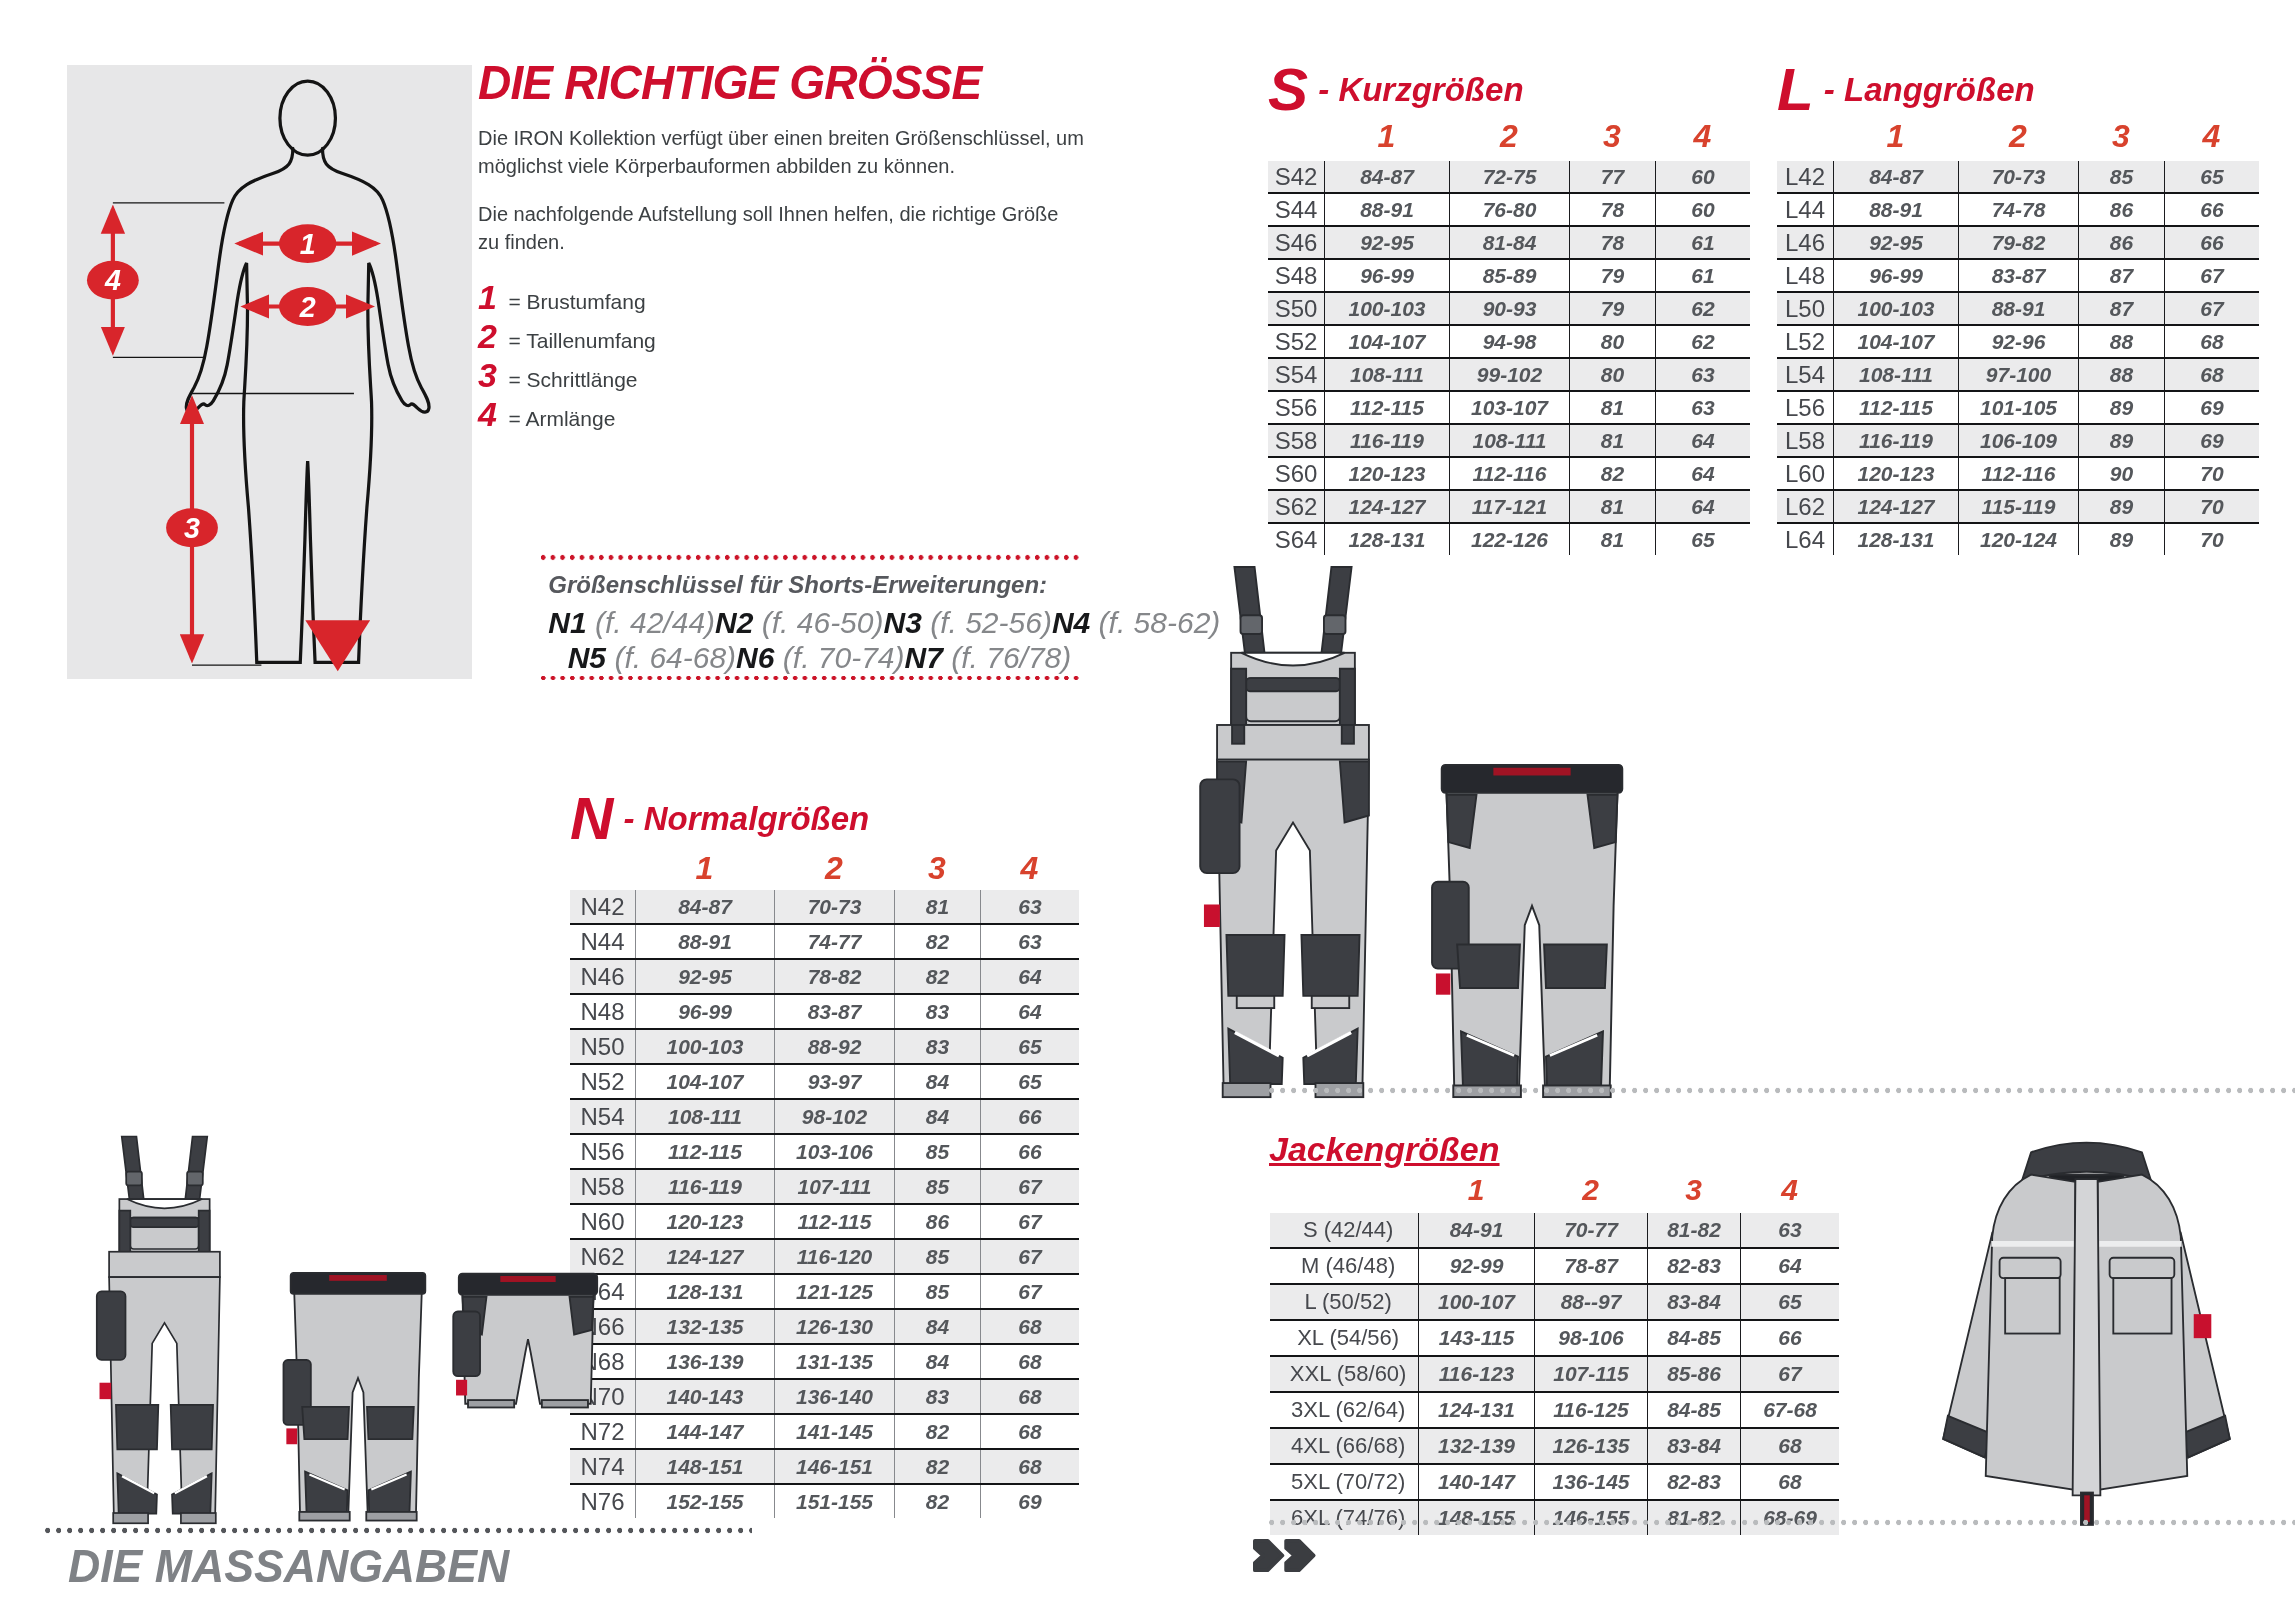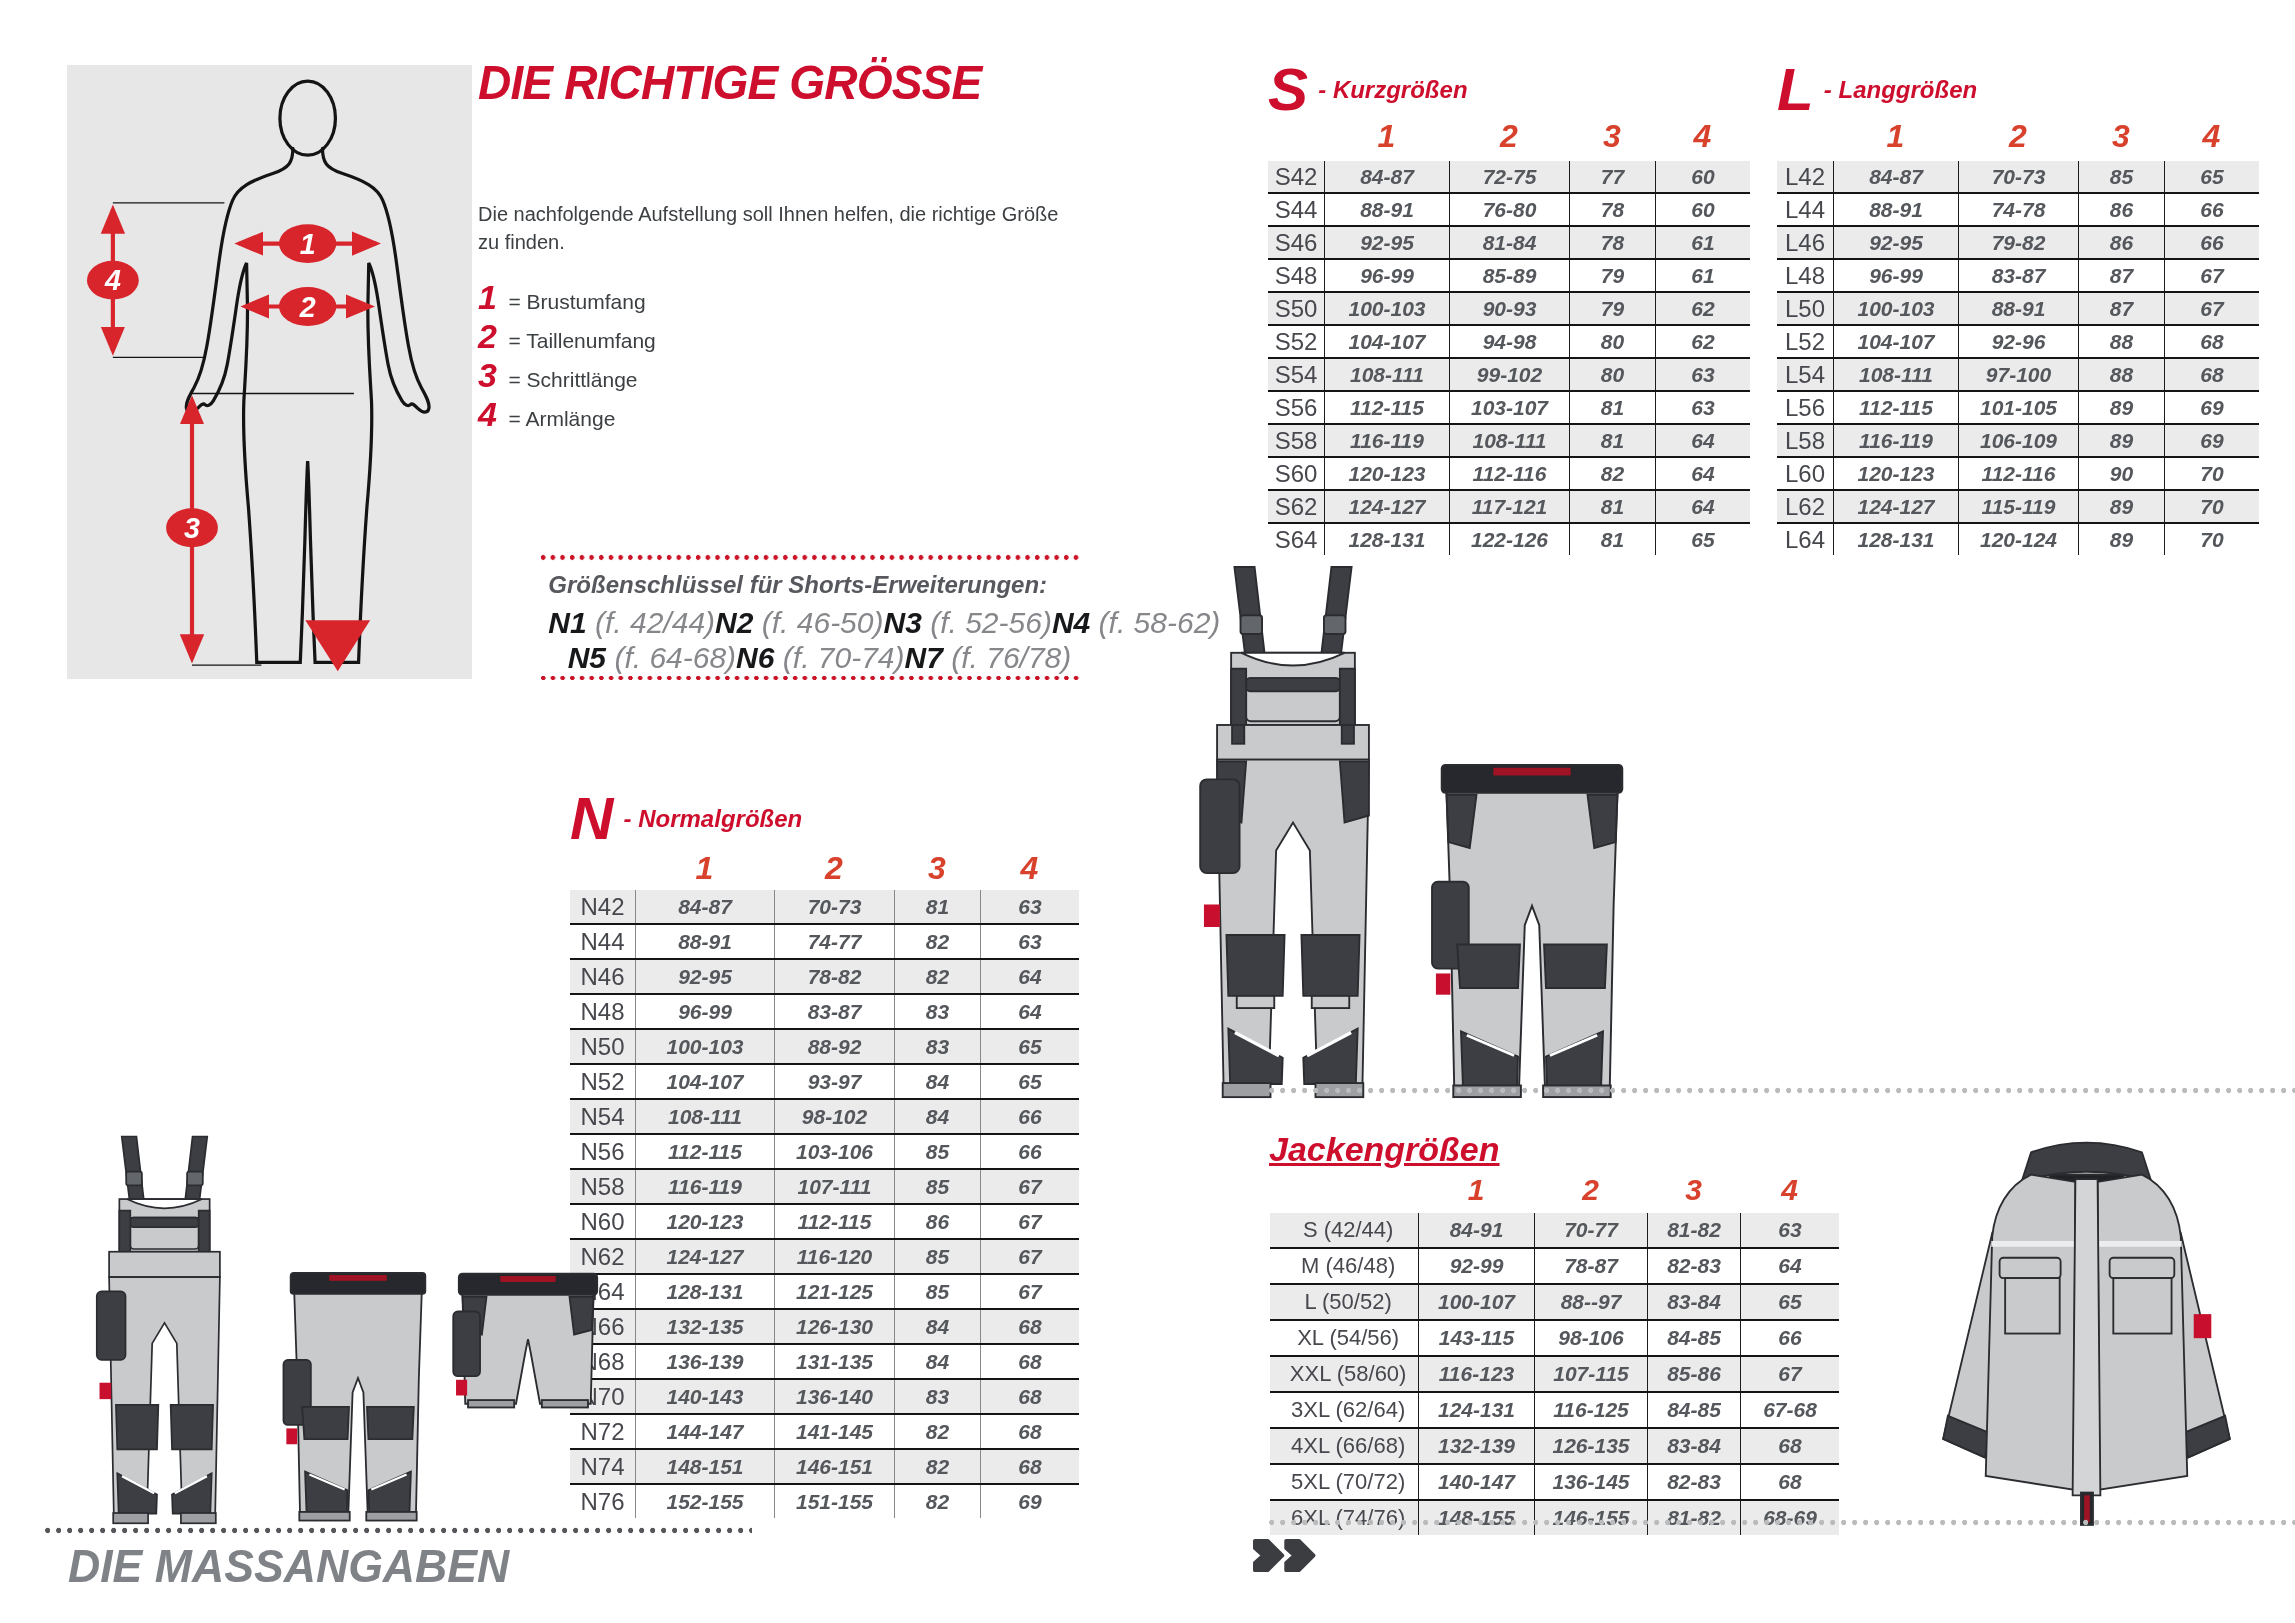--- a/index.html
+++ b/index.html
@@ -39,21 +39,21 @@
   .skey-row{left:8.3px;width:523px;display:grid;grid-template-columns:repeat(4,1fr);}
   .skey-r1{top:52px;} .skey-r2{top:87px;}
   .skey-entry{white-space:nowrap;font-style:italic;font-size:30px;}
   .skey-entry .code{font-weight:800;color:#17181a;}
   .skey-entry .rng{font-weight:500;color:#85878a;}
   .skey-r2 .skey-entry:first-child{grid-column:2;}
 
   
   .ttl{display:flex;align-items:center;white-space:nowrap;color:#ce0e2d;font-style:italic;}
   .ttl .big{font-size:60px;font-weight:900;line-height:1;}
-  .ttl .sub{font-size:24px;font-weight:600;margin-left:10.2px;}
+  .ttl .sub{font-size:33px;font-weight:600;margin-left:10.2px;}
   .jk-title{left:1269px;top:1130px;font-size:34px;font-weight:900;font-style:italic;color:#ce0e2d;white-space:nowrap;text-decoration:underline;}
 
   
   .colnums{display:grid;align-items:end;}
   .colnums span{text-align:center;font-size:32px;font-weight:800;font-style:italic;color:#d8422d;}
   .colnums .spacer{visibility:hidden;}
   .colnums-jk span{font-size:30px;}
 
   
   .sizetable{--vl:#1b1c1f;}
@@ -115,20 +115,21 @@
         <text x="520" y="408">1</text>
         <text x="520" y="544">2</text>
         <text x="99" y="487">4</text>
         <text x="270" y="1022">3</text>
       </g>
       <polygon points="515,1200 655,1200 585,1310" fill="#d8252b"></polygon>
     </svg>
   </div>
 
   <div class="abs main-title">DIE RICHTIGE GRÖSSE</div>
+  <div class="abs para para1">Die IRON Kollektion verfügt über einen breiten Größenschlüssel, um möglichst viele Körperbauformen abbilden zu können.</div>
   <div class="abs para para2">Die nachfolgende Aufstellung soll Ihnen helfen, die richtige Größe zu finden.</div>
 
   <div class="abs legend">
     <div class="legend-row">
       <span class="legend-num">1</span>
       <span class="legend-lbl">= Brustumfang</span>
     </div>
     <div class="legend-row">
       <span class="legend-num">2</span>
       <span class="legend-lbl">= Taillenumfang</span>

